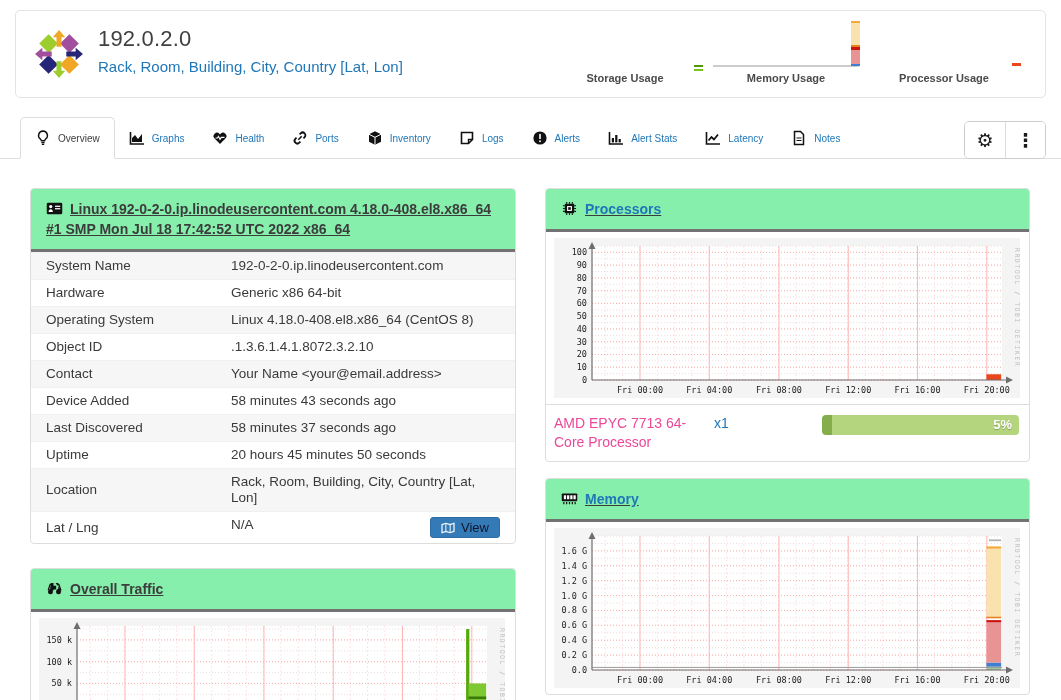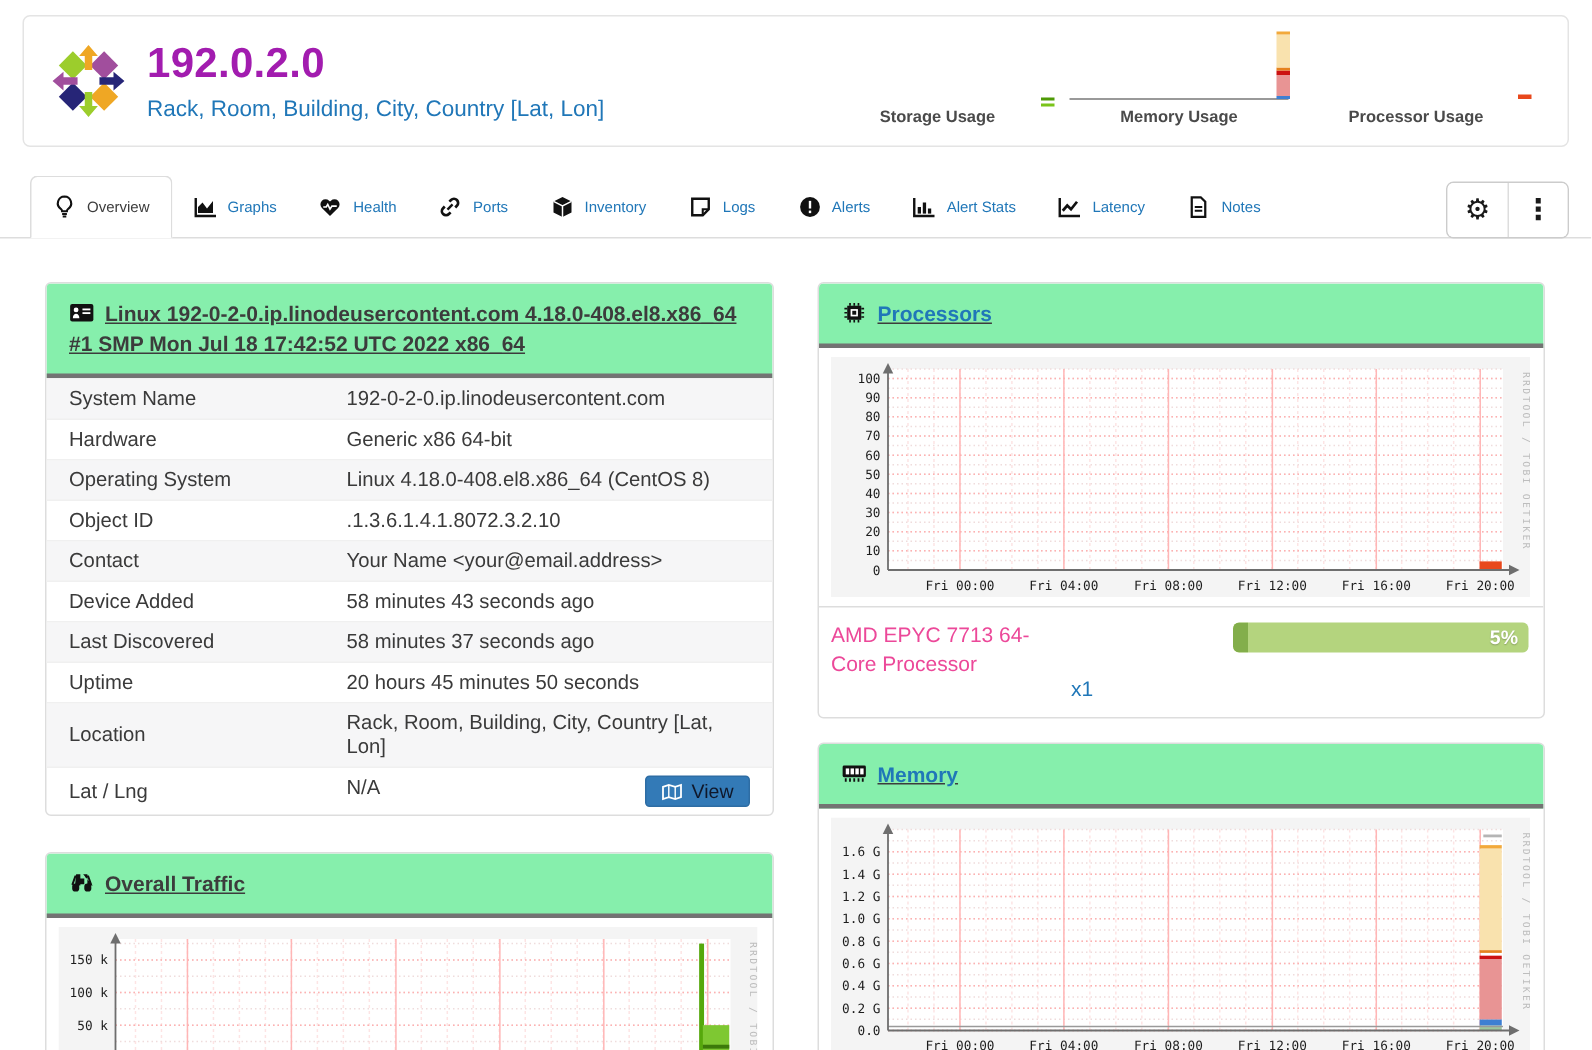--- a/index.html
+++ b/index.html
@@ -3,21 +3,21 @@
 <meta charset="utf-8">
 <style>
   html,body{margin:0;padding:0;background:#fff;}
   .page{position:relative;width:1061px;height:700px;overflow:hidden;background:#fff;
         font-family:"Liberation Sans",sans-serif;color:#333;}
   
   .device-header{position:absolute;left:15px;top:10px;width:1029px;height:86px;
     background:#fff;border:1px solid #e4e4e4;border-radius:5px;}
   .logo{position:absolute;left:18px;top:18px;width:50px;height:50px;}
   .titles{position:absolute;left:82px;top:15px;}
-  .dev-title{font-size:28px;font-weight:bold;color:#a21caf;letter-spacing:.2px;}
+  .dev-title{font-size:22px;font-weight:normal;color:#404040;letter-spacing:.2px;}
   .dev-sub{font-size:15px;color:#2077b8;margin-top:6px;cursor:pointer;}
   .mini{position:absolute;top:0;height:86px;}
   .mini .mlabel{position:absolute;font-size:11px;font-weight:bold;color:#4a4a4a;text-align:center;}
   #mini-storage{left:554px;width:130px;}
   #mini-storage .mlabel{left:0;top:61px;width:110px;}
   #mini-storage svg{position:absolute;left:124px;top:52px;}
   #mini-memory{left:695px;width:155px;}
   #mini-memory .mlabel{left:0;top:61px;width:150px;}
   #mini-memory svg{position:absolute;left:0;top:8px;}
   #mini-processor{left:858px;width:150px;}
@@ -56,21 +56,21 @@
   table.sys tr{border-top:1px solid #f0f0f0;}
   table.sys tr.striped{background:#f6f6f7;}
   td.rlabel{width:155px;color:#444;}
   .btn-view{float:right;display:inline-flex;align-items:center;gap:6px;background:#337ab7;color:#0f172a;
     border:1px solid #2e6da4;border-radius:3px;font-size:13px;padding:2px 10px;cursor:pointer;
     font-family:"Liberation Sans",sans-serif;}
   .btn-view svg{width:14px;height:12px;display:block;}
   
   .cpu-row{border-top:1px solid #ddd;padding:9px 10px 9px 8px;display:flex;align-items:flex-start;font-size:14px;}
   .cpu-name{color:#ec4899;width:152px;line-height:19px;cursor:pointer;}
-  .cpu-count{color:#2077b8;margin-left:8px;line-height:19px;margin-top:36px;}
+  .cpu-count{color:#2077b8;margin-left:8px;line-height:19px;}
   .progress{margin-left:auto;width:197px;height:20px;background:#b4d47e;border-radius:4px;position:relative;
     overflow:hidden;margin-top:1px;}
   .progress .fill{height:100%;background:#83ae4b;border-radius:4px 0 0 4px;}
   .progress .pct{position:absolute;right:7px;top:0;line-height:20px;font-size:13px;font-weight:bold;color:#fff;
     text-shadow:0 1px 1px rgba(0,0,0,.25);}
   
   svg.chart{display:block;}
   svg .tick{font-family:"DejaVu Sans Mono",monospace;font-size:8.5px;fill:#1c1c1c;}
   svg .wm{font-family:"DejaVu Sans Mono",monospace;font-size:6.5px;fill:#bdbdbd;letter-spacing:1.5px;}
 </style>

